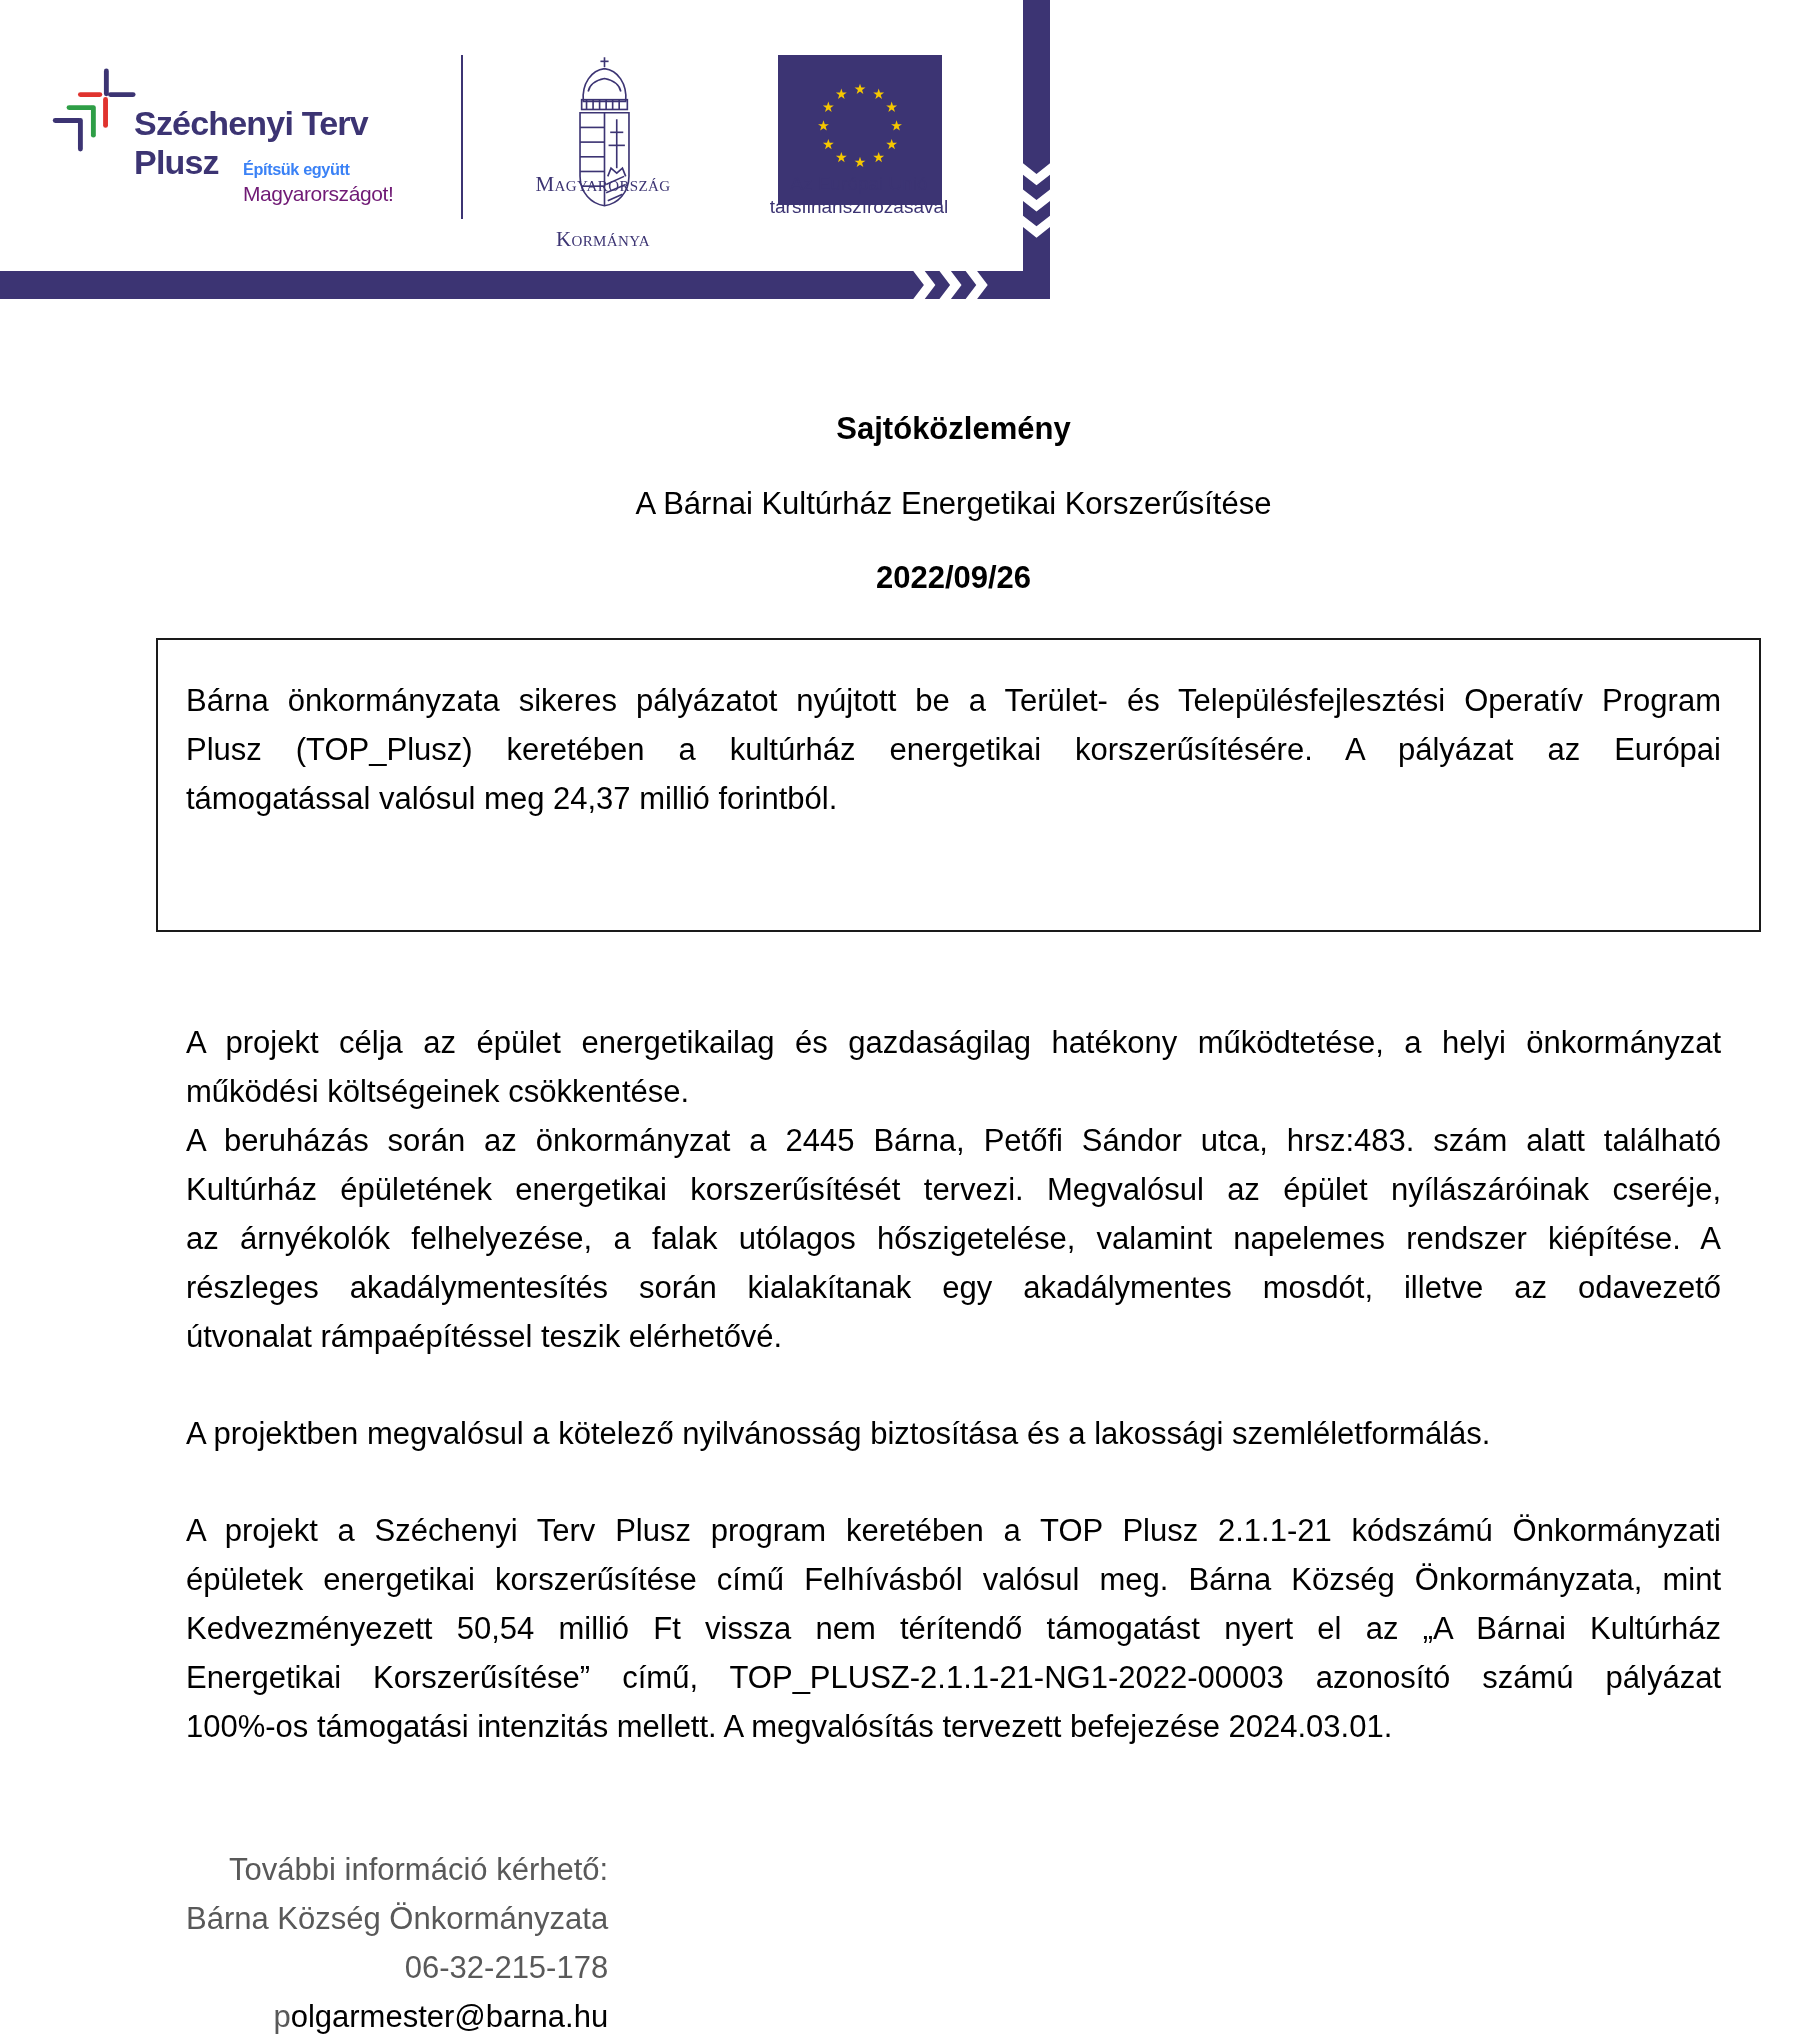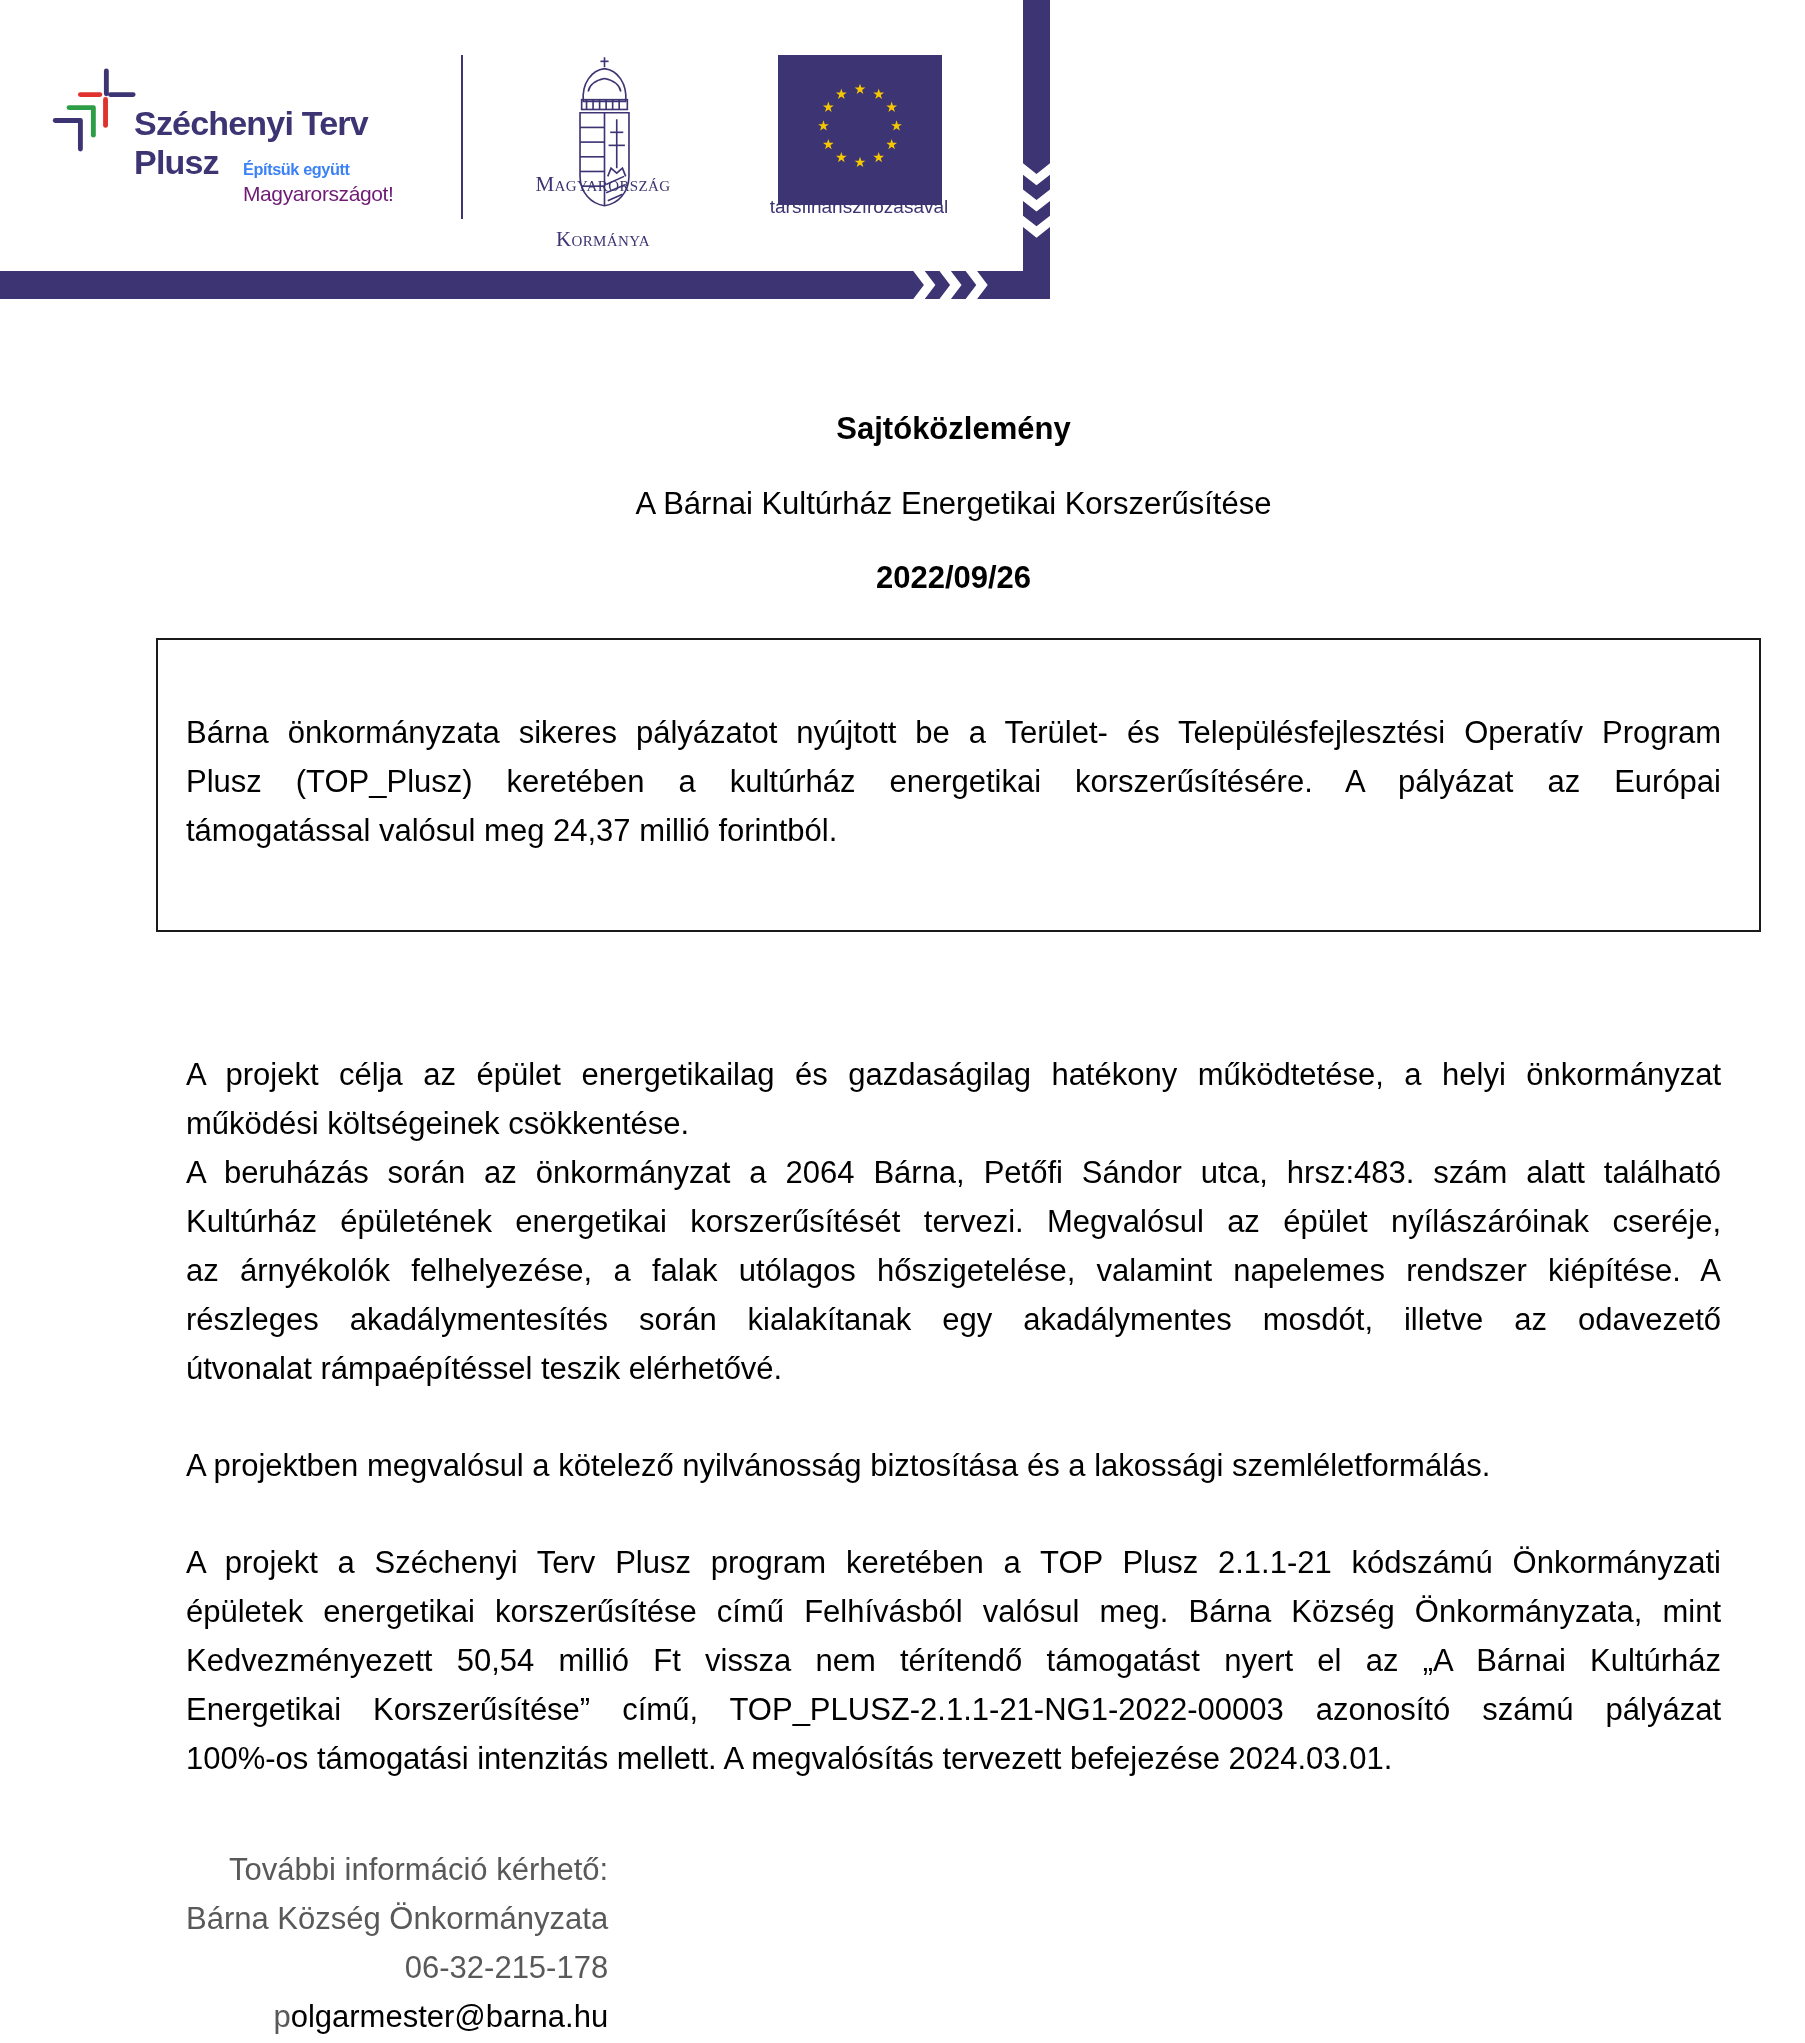--- a/index.html
+++ b/index.html
@@ -31,21 +31,21 @@
   .eu-1 { position: absolute; left: 741px; top: 173px; width: 236px; text-align: center; font-size: 19px; color: #3c3473; }
   .eu-2 { position: absolute; left: 741px; top: 196px; width: 236px; text-align: center; font-size: 19px; color: #3c3473; }
 
   
   .center-line { position: absolute; left: 186px; width: 1535px; text-align: center; font-size: 31px; line-height: 36px; }
   .title { top: 411px; font-weight: bold; }
   .subtitle { top: 486px; }
   .date { top: 560px; font-weight: bold; }
 
   .summary-box { position: absolute; left: 156px; top: 638px; width: 1601px; height: 290px; border: 2.4px solid #1a1a1a; }
-  .para { position: absolute; left: 186px; width: 1535px; font-size: 31px; line-height: 49px; text-align: justify; margin-top: 32px; }
+  .para { position: absolute; left: 186px; width: 1535px; font-size: 31px; line-height: 49px; text-align: justify; }
   .summary-text { top: 676px; }
   .p1 { top: 1018px; }
   .p2 { top: 1409px; }
   .p3 { top: 1506px; }
   .para .line { display: block; text-align: justify; text-align-last: justify; white-space: nowrap; }
   .para .line.last { text-align-last: left; }
 
   .contact { position: absolute; left: 186px; top: 1845px; font-size: 31px; line-height: 49px; color: #595959; text-align: right; }
   .contact div { white-space: nowrap; }
   .email-first { color: #595959; }
@@ -167,21 +167,21 @@
 <div class="summary-box"></div>
 <div class="para summary-text">
   <span class="line">Bárna önkormányzata sikeres pályázatot nyújtott be a Terület- és Településfejlesztési Operatív Program</span>
   <span class="line">Plusz (TOP_Plusz) keretében a kultúrház energetikai korszerűsítésére. A pályázat az Európai</span>
   <span class="line last">támogatással valósul meg 24,37 millió forintból.</span>
 </div>
 
 <div class="para p1">
   <span class="line">A projekt célja az épület energetikailag és gazdaságilag hatékony működtetése, a helyi önkormányzat</span>
   <span class="line last">működési költségeinek csökkentése.</span>
-  <span class="line">A beruházás során az önkormányzat a 2064 Bárna, Petőfi Sándor utca, hrsz:483. szám alatt található</span>
+  <span class="line">A beruházás során az önkormányzat a 2445 Bárna, Petőfi Sándor utca, hrsz:483. szám alatt található</span>
   <span class="line">Kultúrház épületének energetikai korszerűsítését tervezi. Megvalósul az épület nyílászáróinak cseréje,</span>
   <span class="line">az árnyékolók felhelyezése, a falak utólagos hőszigetelése, valamint napelemes rendszer kiépítése. A</span>
   <span class="line">részleges akadálymentesítés során kialakítanak egy akadálymentes mosdót, illetve az odavezető</span>
   <span class="line last">útvonalat rámpaépítéssel teszik elérhetővé.</span>
 </div>
 
 <div class="para p2">
   <span class="line last">A projektben megvalósul a kötelező nyilvánosság biztosítása és a lakossági szemléletformálás.</span>
 </div>
 

